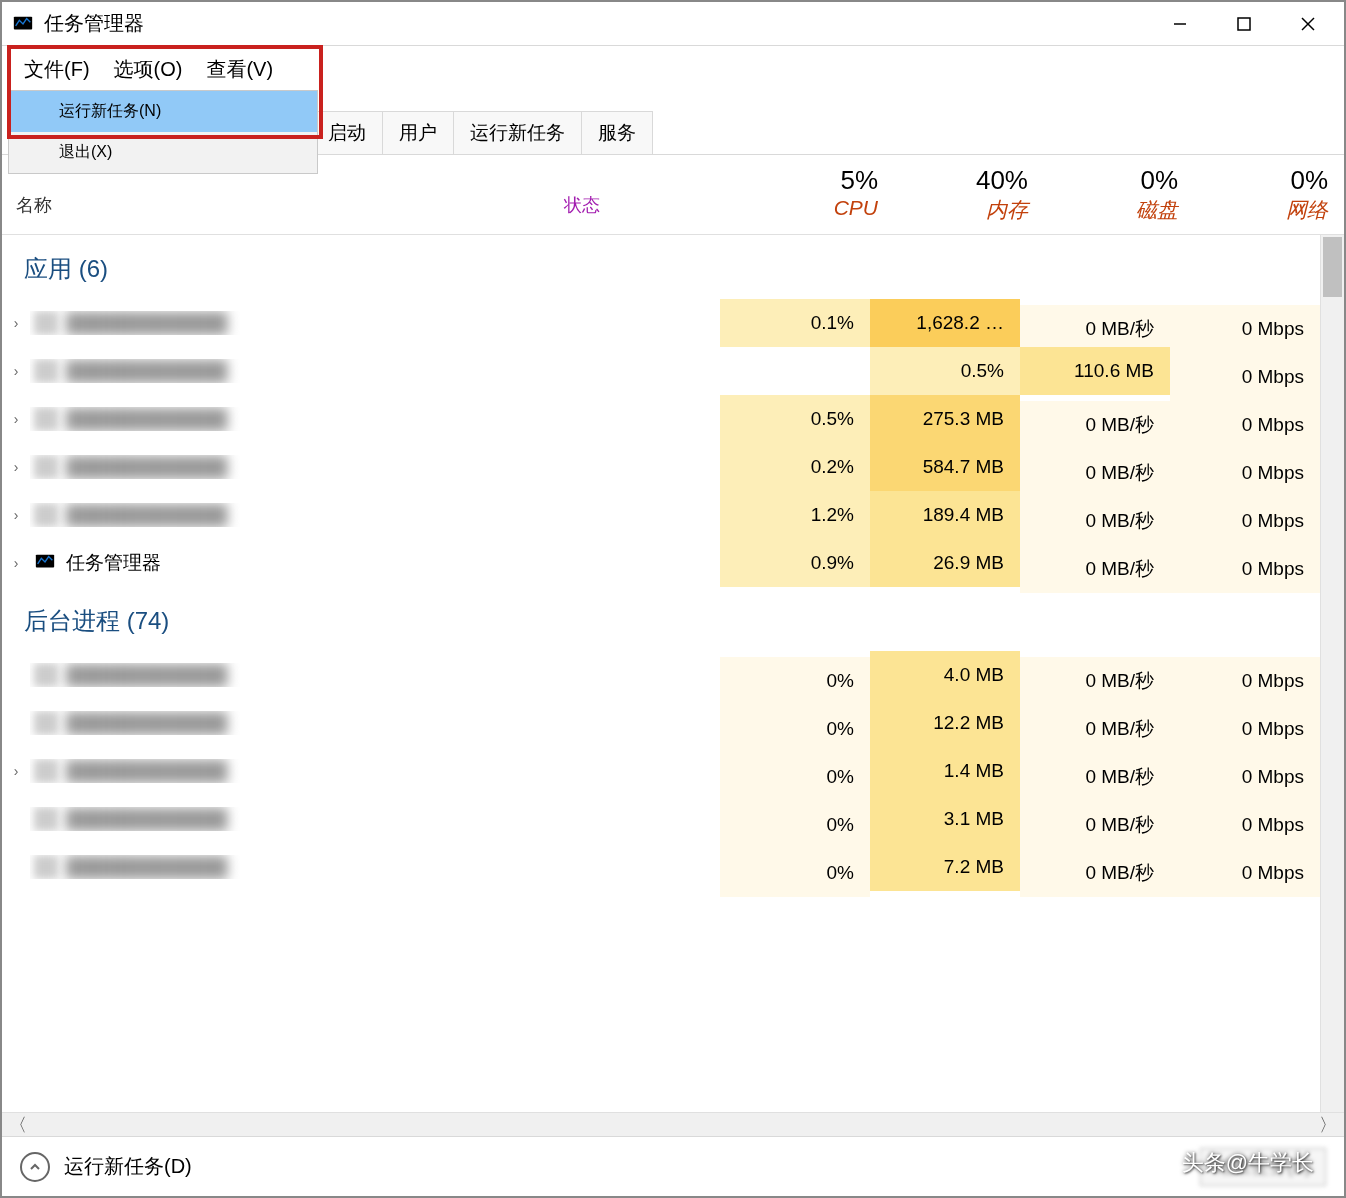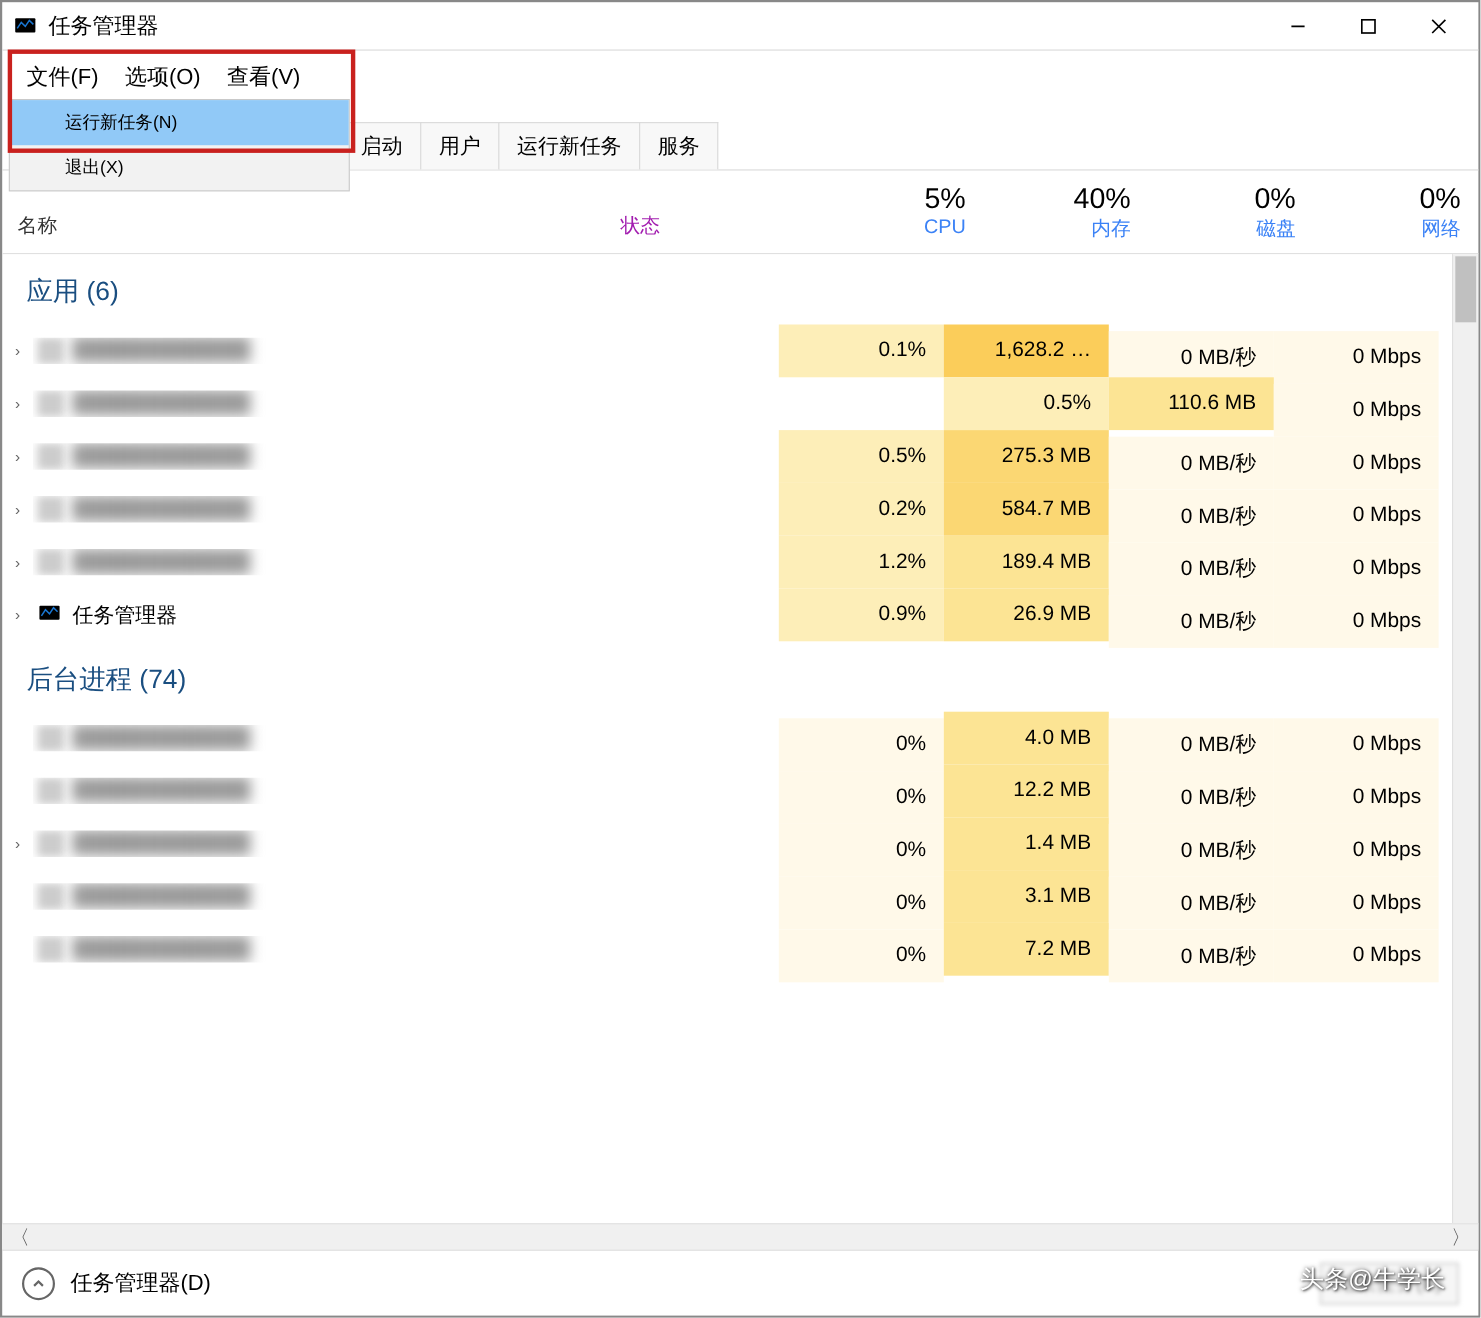--- a/index.html
+++ b/index.html
@@ -94,28 +94,27 @@
     padding: 10px 0 10px 0;
   }
   .col-name { flex: 1; padding-left: 14px; color: #333; }
   .col-status { width: 180px; color: #a21caf; }
   .col-metric {
     width: 150px;
     text-align: right;
     padding-right: 16px;
   }
   .col-metric .pct { font-size: 26px; }
-  .col-metric .lbl { font-size: 18px; color: #3b82f6; }
+  .col-metric .lbl { font-size: 21px; color: #c2410c; font-style: italic; }
   
   .body-area {
     flex: 1;
     overflow: hidden;
     position: relative;
     display: flex;
-    gap: 12px;
   }
   .process-list { flex: 1; overflow: hidden; }
   .vscroll {
     width: 24px;
     background: #f0f0f0;
     border-left: 1px solid #e0e0e0;
     position: relative;
   }
   .vscroll .thumb {
     position: absolute;
@@ -444,18 +443,18 @@
     <div class="track"></div>
     <span class="arrow">〉</span>
   </div>
 
   <div class="footer">
     <div class="circle">
       <svg width="14" height="14" viewBox="0 0 14 14">
           <path d="M3 9 L7 5 L11 9" fill="none" stroke="#666" stroke-width="2"></path>
         </svg>
     </div>
-    <div class="label">任务管理器(D)</div>
+    <div class="label">运行新任务(D)</div>
     <div class="end-btn">结束任务(E)</div>
     <div class="watermark">头条@牛学长</div>
   </div>
 
 </div>
 
 </body></html>

